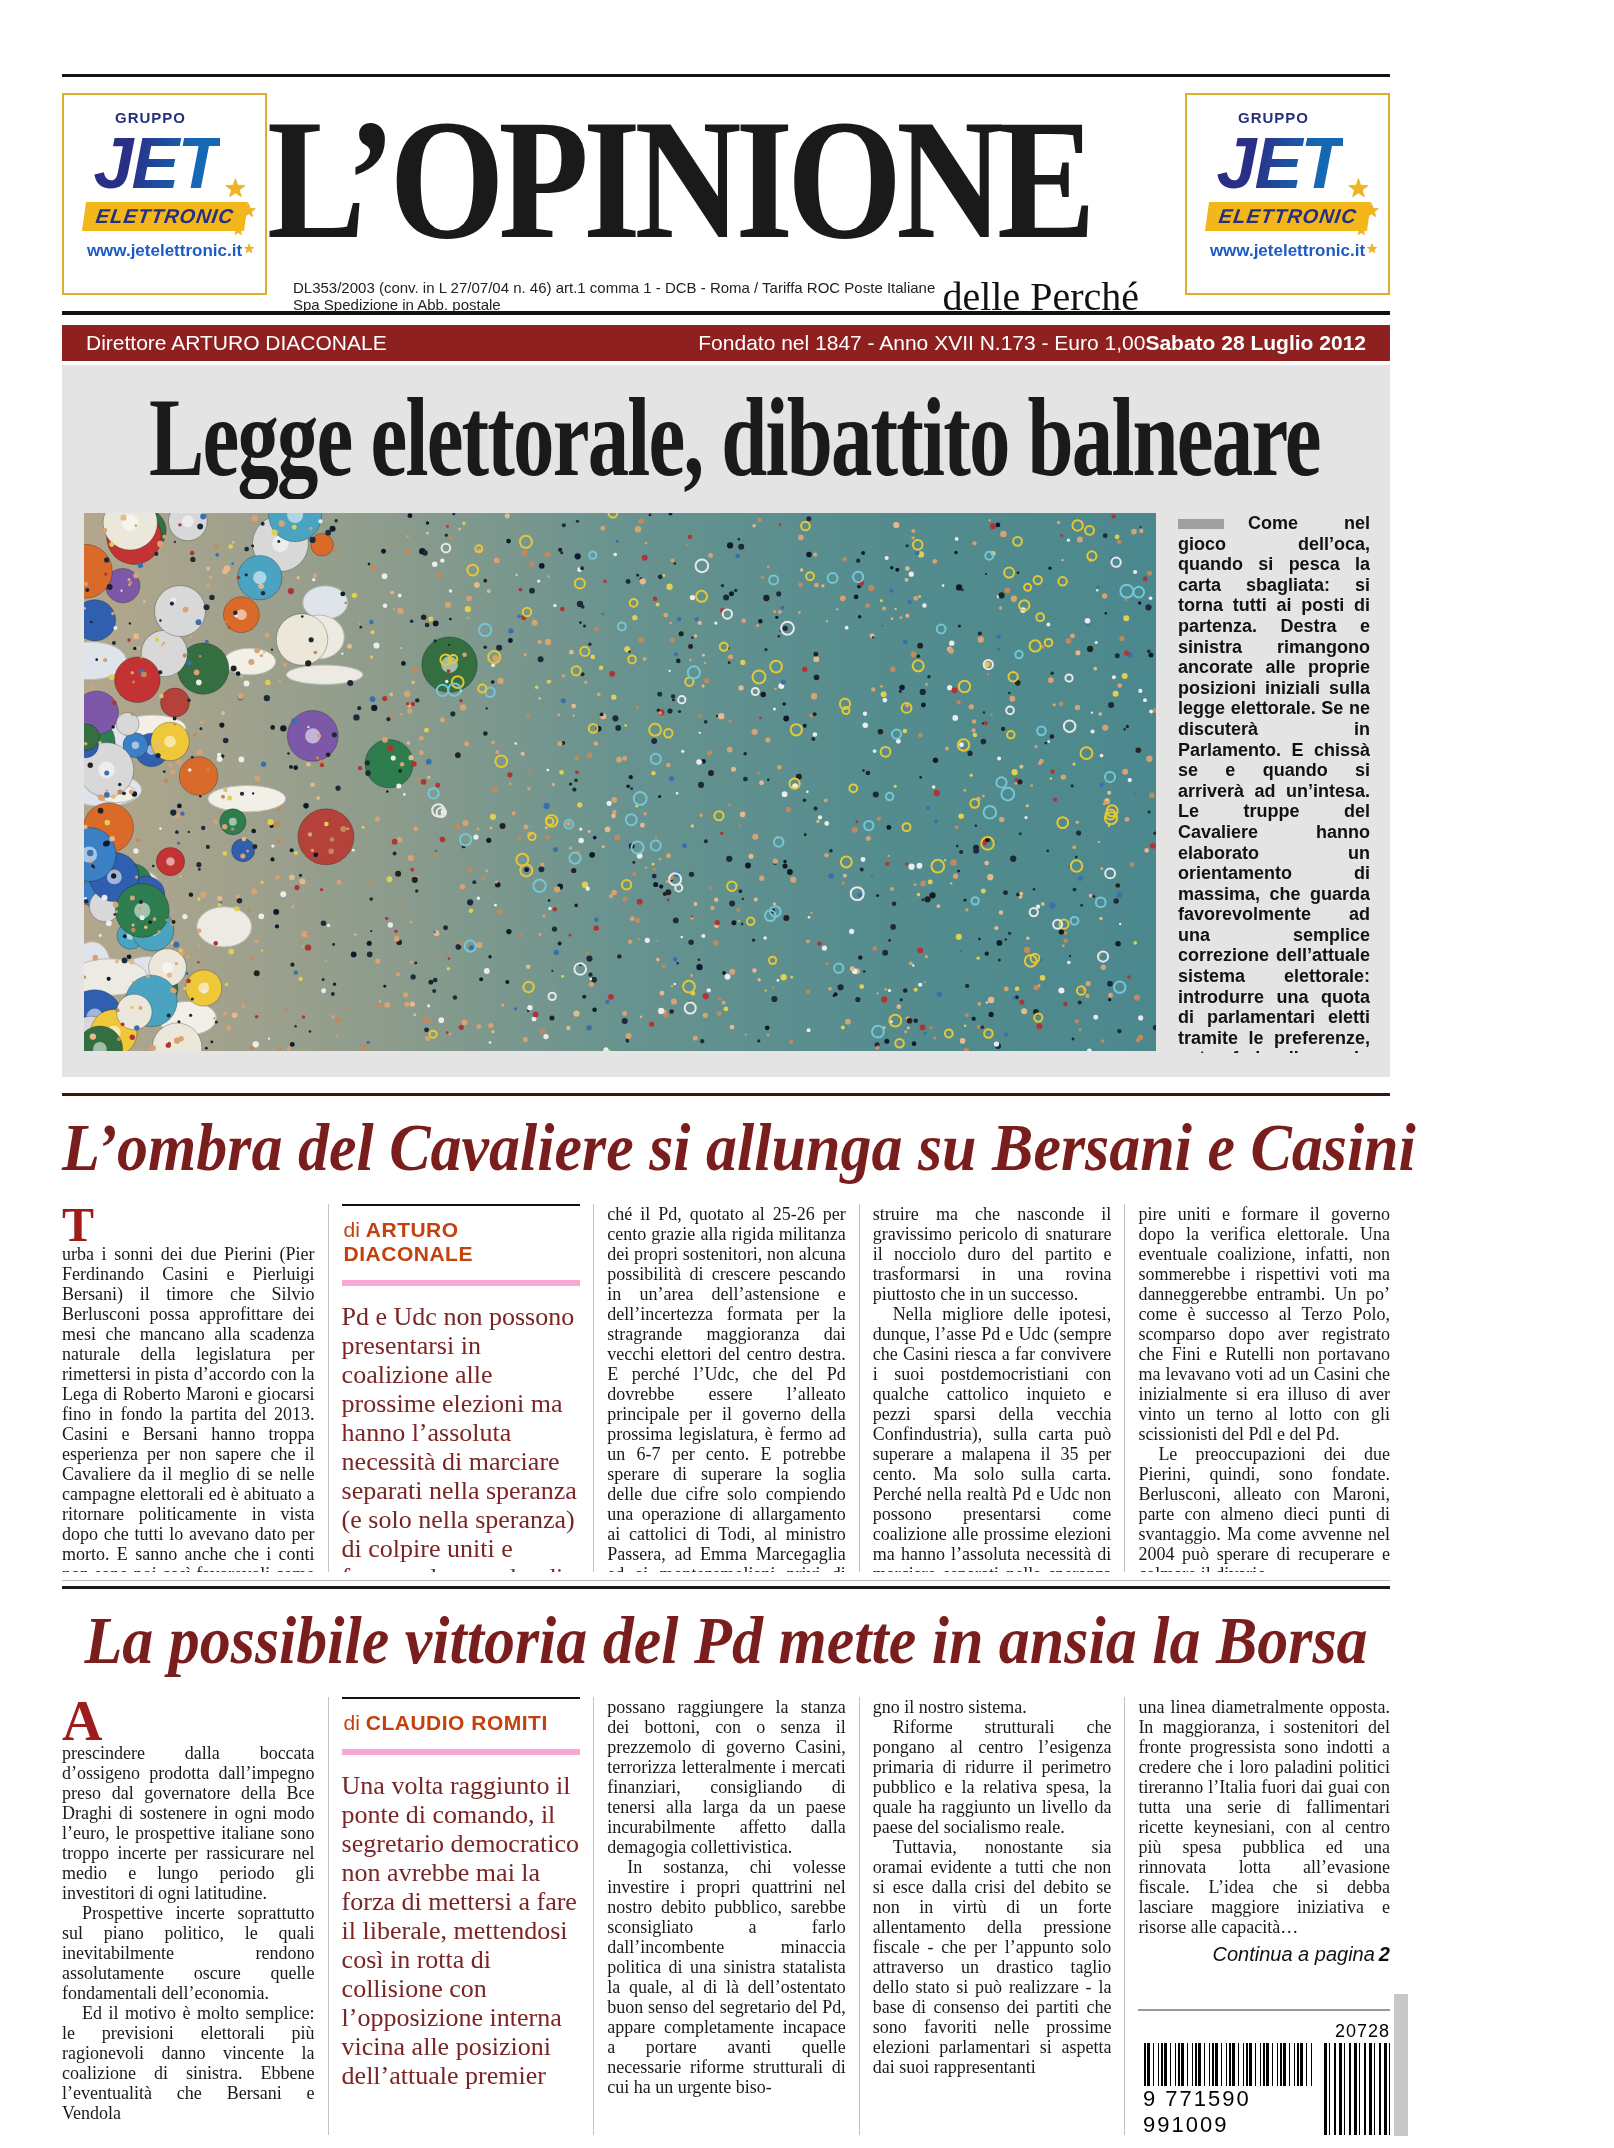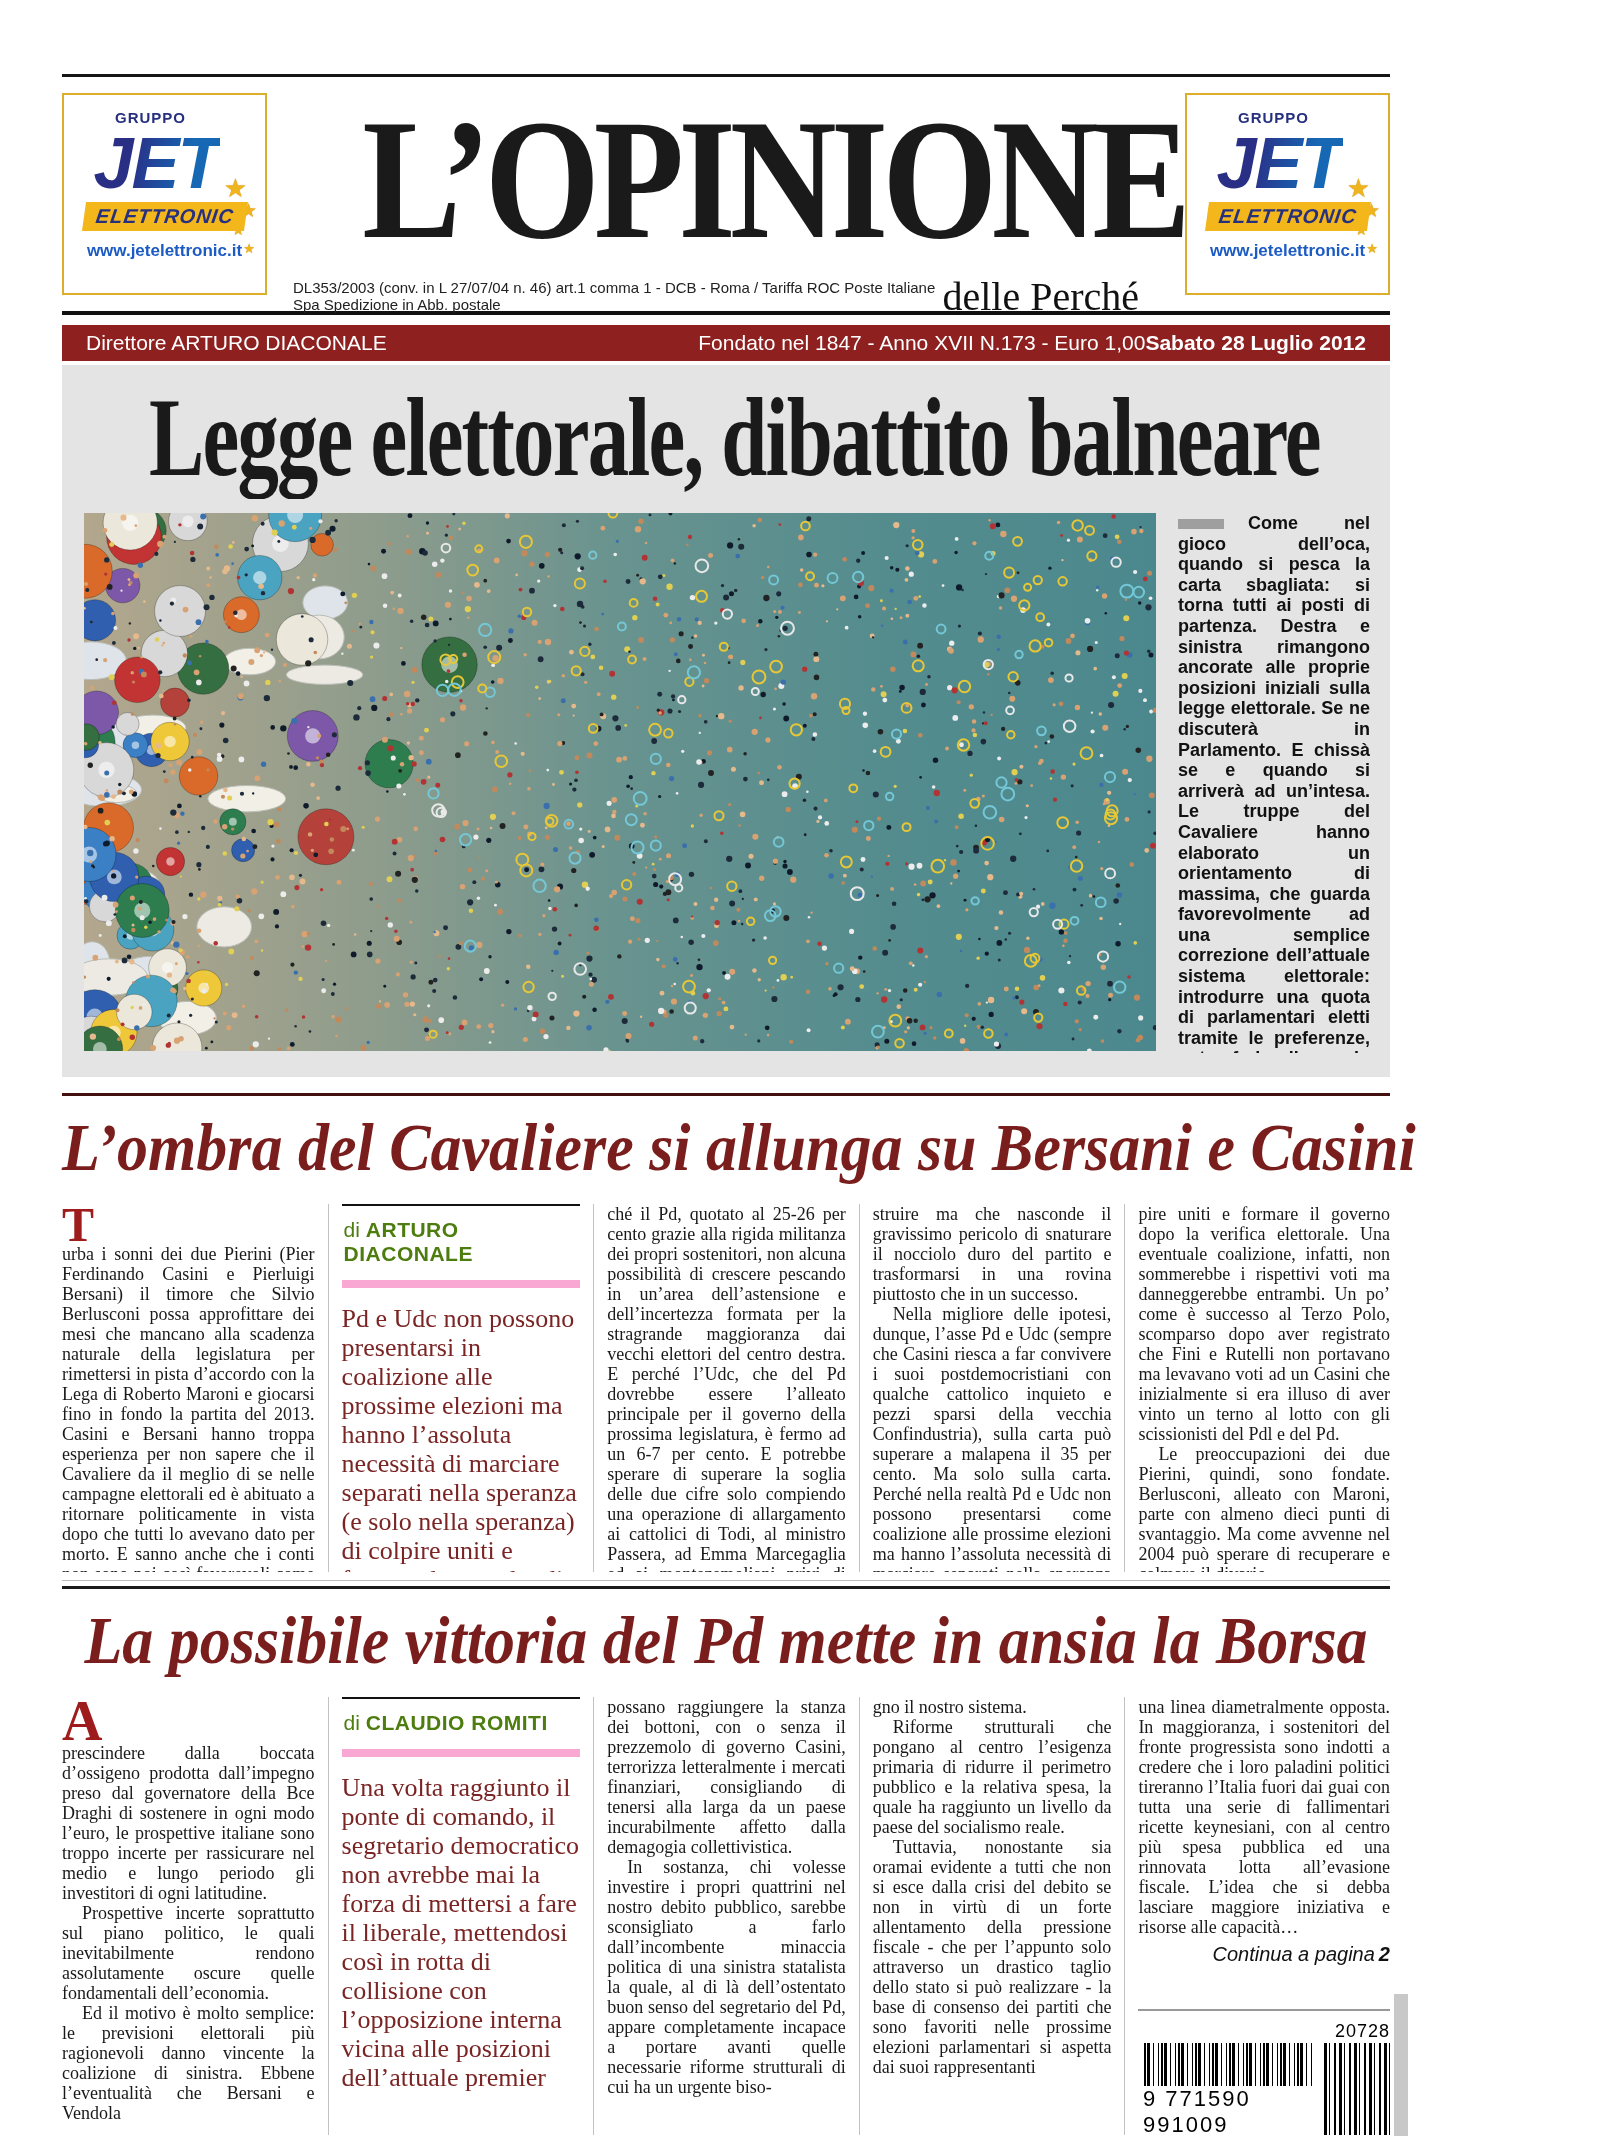--- a/index.html
+++ b/index.html
@@ -28,21 +28,21 @@
     font-size:20px; letter-spacing:1px; color:#26307e; background:#f3b71c;
     padding:3px 12px; transform:skewX(-8deg); margin-top:2px; }
   .jet-url { font-family:"Liberation Sans",sans-serif; font-weight:700; font-size:17px;
     color:#1d5bc4; margin-top:10px; }
   .jet-star { position:absolute; color:#f0b41e; text-shadow:0 0 1px #b98a10; }
   .st1 { font-size:26px; right:18px; top:78px; }
   .st2 { font-size:19px; right:8px;  top:104px; }
   .st3 { font-size:15px; right:20px; top:126px; }
   .st4 { font-size:13px; right:10px; top:146px; }
 
-  .mast-center { flex:1; display:flex; flex-direction:column; align-items:flex-end; min-width:0; }
+  .mast-center { flex:1; display:flex; flex-direction:column; align-items:flex-start; min-width:0; }
   .mast-title { font-weight:700; font-size:148px; line-height:148px; letter-spacing:-6px;
     white-space:nowrap; transform:scaleY(1.16); transform-origin:center top; margin-bottom:32px; }
   .mast-bottom-row { width:100%; display:flex; align-items:flex-end; padding:0 46px 0 26px; }
   .mast-legal { flex:1; font-family:"Liberation Sans",sans-serif; font-size:15px; color:#222; padding-bottom:7px; }
   .mast-delle { font-size:40px; color:#111; white-space:nowrap; }
 
   .mast-bottom-rule { height:4px; background:#111; }
 
   
   .red-bar { display:flex; align-items:center; height:36px; margin-top:10px;
@@ -80,22 +80,22 @@
   .col { width:20%; padding:0 13px; border-left:1px solid #c2c2c2; overflow:hidden;
     display:flex; flex-direction:column; }
   .col:first-child { border-left:none; padding-left:0; }
   .col:last-child { padding-right:0; }
   .col p { text-align:justify; font-size:18px; line-height:20px; color:#191919; }
   .col p.ind { text-indent:20px; }
   .dropcap { float:left; font-weight:700; color:#9e1c1c; margin:2px 7px 0 0; }
   .dc-t { font-size:48px; line-height:38px; }
   .dc-a { font-size:56px; line-height:44px; }
 
-  .byline { border-top:2px solid #111; border-bottom:8px solid #f9a8d4; padding:12px 2px 14px;
-    font-family:"Liberation Sans",sans-serif; font-size:21px; color:#4d7c0f; margin-bottom:16px; }
+  .byline { border-top:2px solid #111; border-bottom:6px solid #f9a8d4; padding:12px 2px 14px;
+    font-family:"Liberation Sans",sans-serif; font-size:21px; color:#c2410c; margin-bottom:16px; }
   .byline .name { font-weight:700; letter-spacing:.5px; }
   .quote { font-size:26px; line-height:29px; color:#7a2424; }
   .continua { font-family:"Liberation Sans",sans-serif; font-style:italic; font-size:20px;
     text-align:right; margin-top:6px; color:#111; }
   .continua b { margin-left:4px; }
 
   
   .barcode-block { margin-top:auto; padding-top:6px; }
   .bc-rule { border-top:2px solid #999; margin-bottom:10px; }
   .bc-row { display:flex; align-items:flex-end; justify-content:flex-end; gap:12px; }

